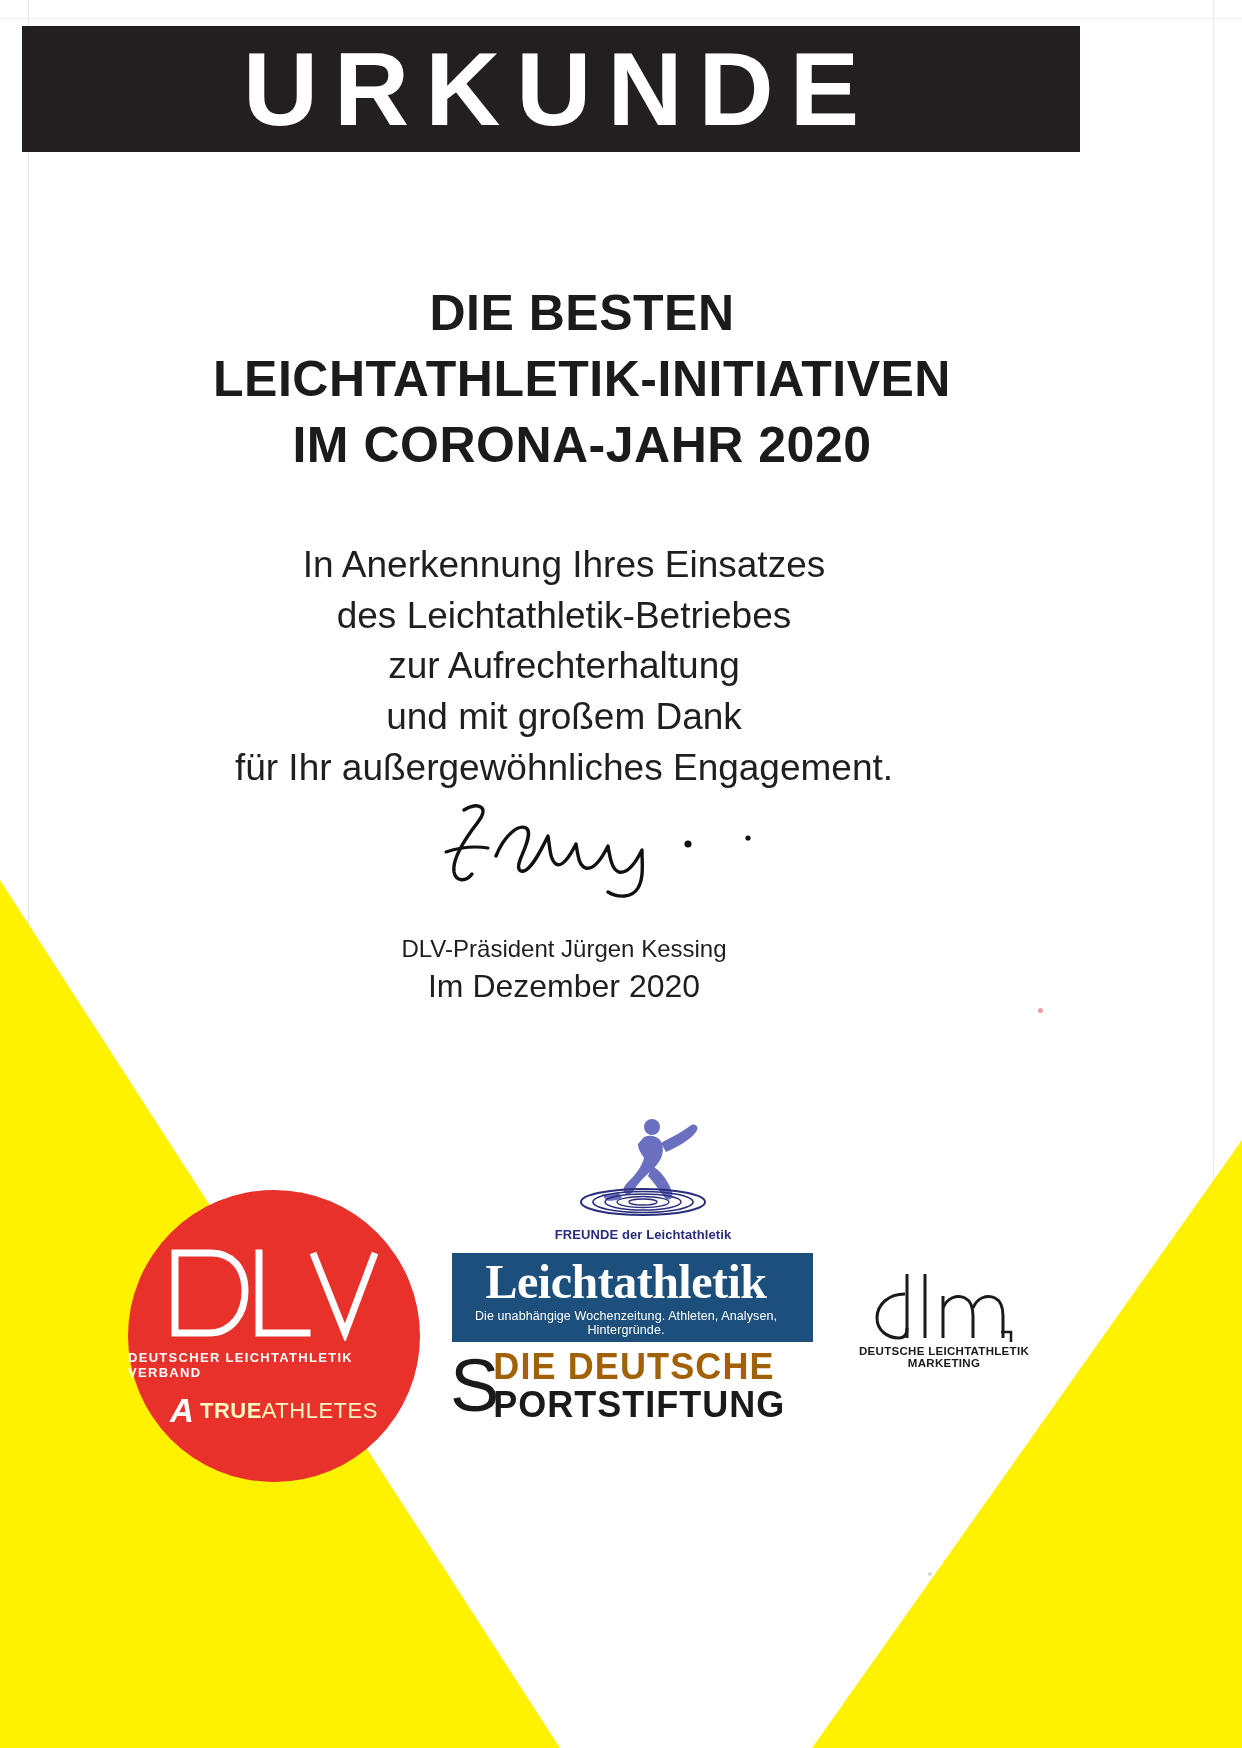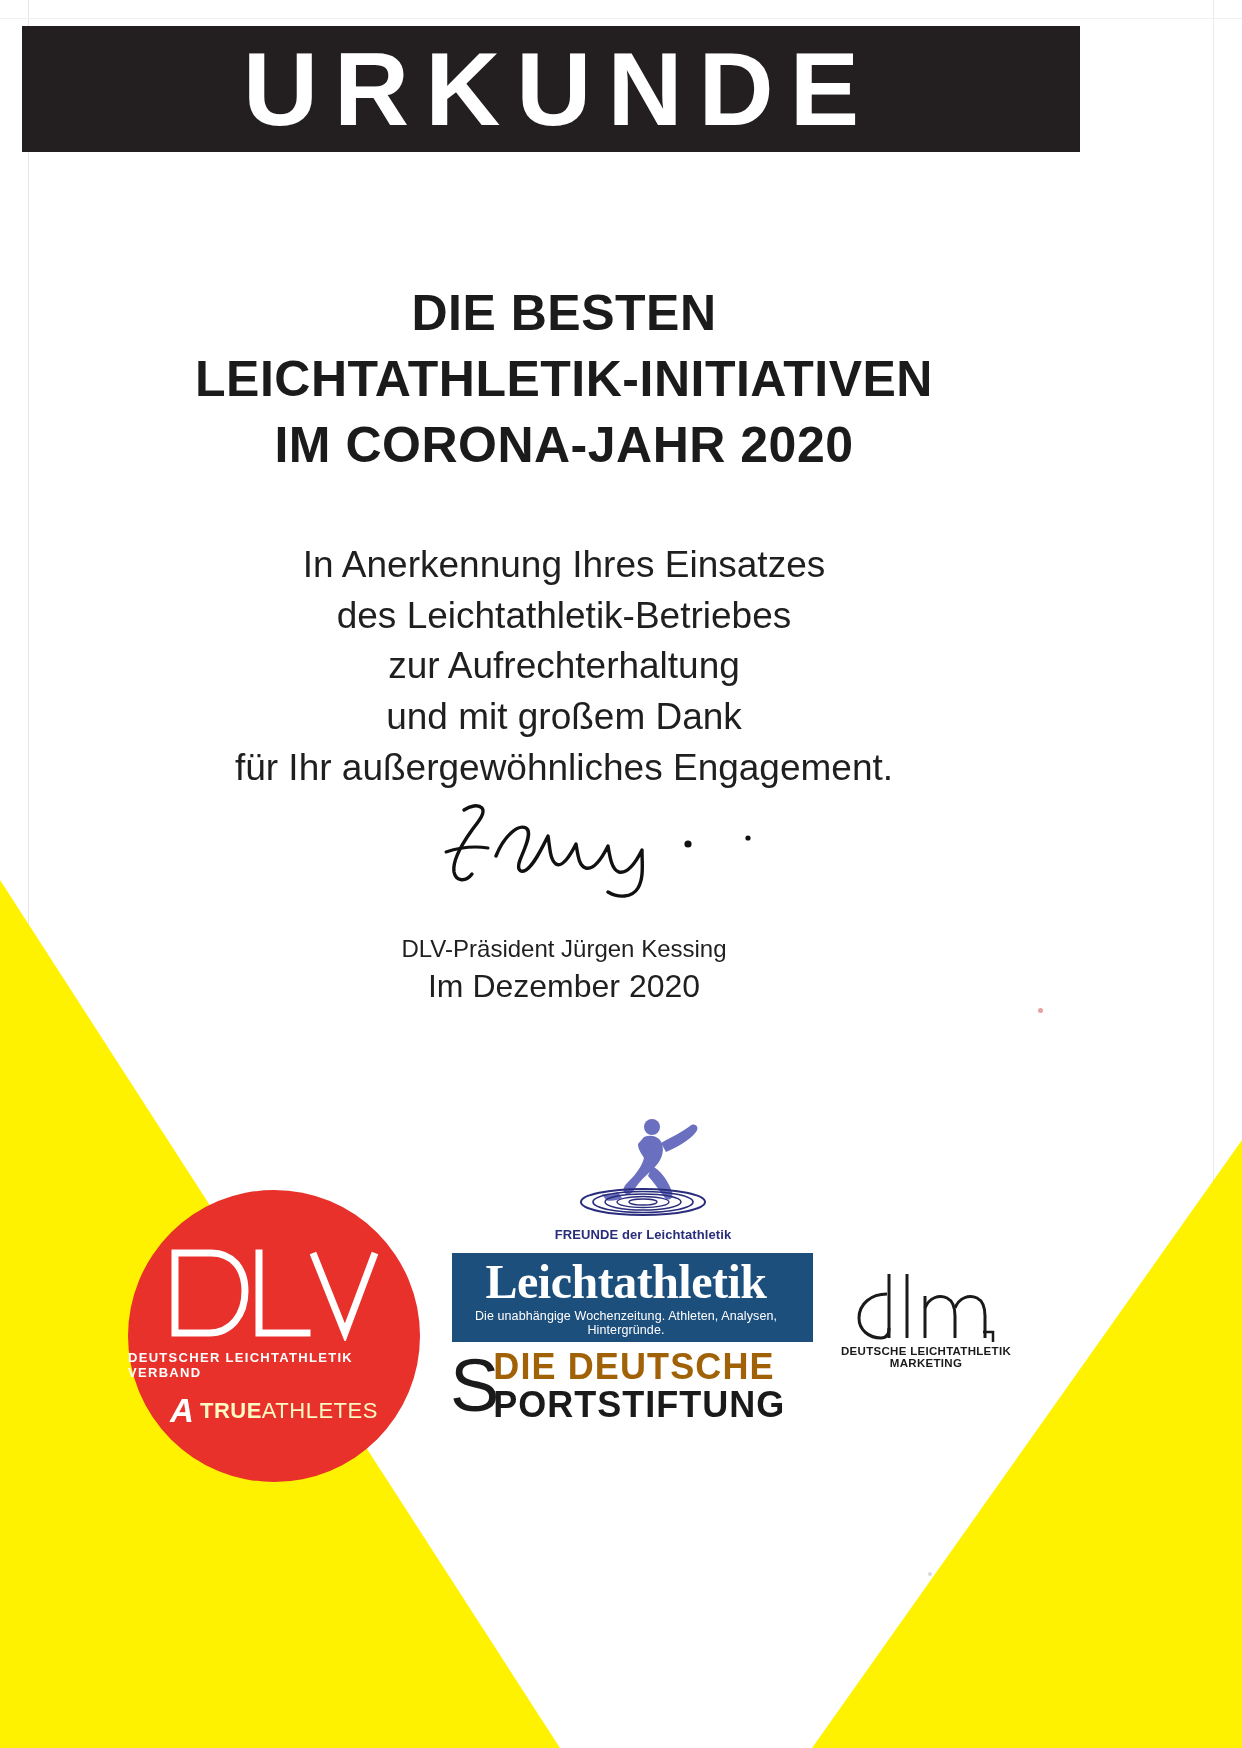--- a/index.html
+++ b/index.html
@@ -78,20 +78,21 @@
     font-family: "Liberation Sans", sans-serif;
   }
 
   
   .headline {
     position: absolute;
     left: 0;
     top: 280px;
     width: 1128px;
     text-align: center;
+    padding-left: 18px;
   }
   .headline div {
     font-size: 50px;
     font-weight: bold;
     letter-spacing: 0.5px;
     line-height: 1.32;
     color: #1b1b1b;
   }
 
   
@@ -252,21 +253,21 @@
   .ss-line2 {
     font-size: 36px;
     letter-spacing: 1px;
     font-weight: bold;
     color: #1a1a1a;
     line-height: 1.02;
   }
 
   .logo-dlm {
     position: absolute;
-    left: 836px;
+    left: 854px;
     top: 1270px;
     width: 180px;
     text-align: center;
   }
   .dlm-mark { width: 150px; height: 72px; margin: 0 auto; }
   .dlm-cap1 {
     font-size: 11.5px;
     font-weight: bold;
     letter-spacing: 0.3px;
     color: #1a1a1a;

